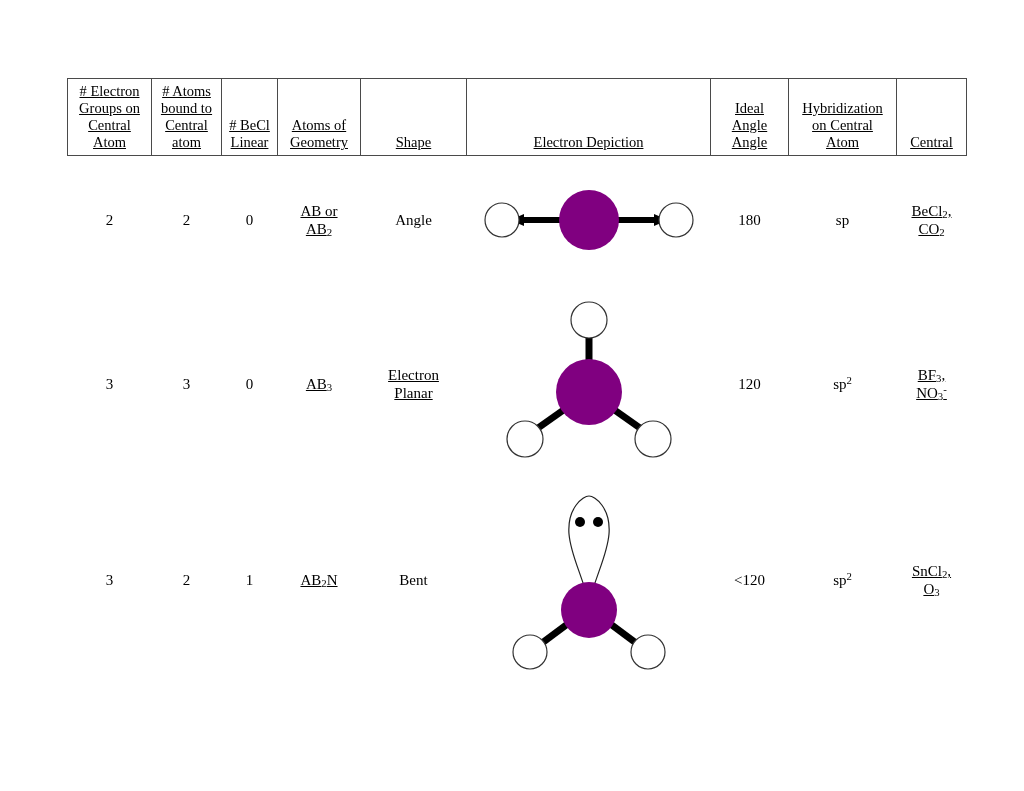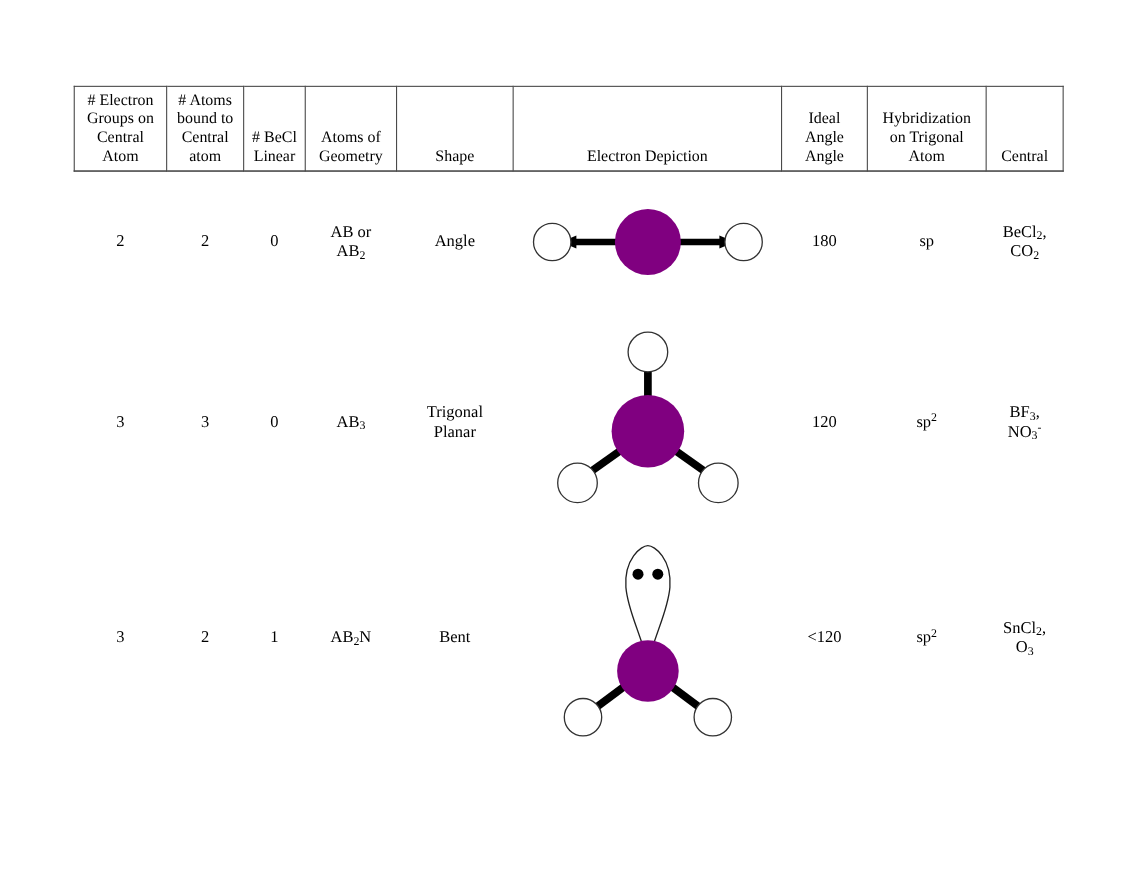--- a/index.html
+++ b/index.html
@@ -73,21 +73,21 @@
   }
   .depict-wrap {
     display: flex;
     align-items: center;
     justify-content: center;
   }
 
   sub { font-size: 0.72em; vertical-align: -0.22em; line-height: 0; }
   sup { font-size: 0.72em; vertical-align: 0.46em; line-height: 0; }
 
-  .stack-line { display: block; }
+  .stack-line { display: block; text-decoration: underline; }
 </style>
 </head>
 <body>
 
 <div id="sheet">
   <table class="vsepr">
     <colgroup>
       <col class="c-groups">
         <col class="c-atoms">
         <col class="c-lone">
@@ -127,21 +127,21 @@
         <th>
           <span class="stack-line">Electron Depiction</span>
         </th>
         <th>
           <span class="stack-line">Ideal</span>
           <span class="stack-line">Angle</span>
           <span class="stack-line">Angle</span>
         </th>
         <th>
           <span class="stack-line">Hybridization</span>
-          <span class="stack-line">on Trigonal</span>
+          <span class="stack-line">on Central</span>
           <span class="stack-line">Atom</span>
         </th>
         <th>
           <span class="stack-line">Central</span>
         </th>
       </tr>
     </thead>
 
     <tbody>
 
@@ -180,21 +180,21 @@
       </tr>
 
       <tr class="row-trig">
         <td>3</td>
         <td>3</td>
         <td>0</td>
         <td>
           <span class="stack-line"><span>AB</span><sub>3</sub></span>
         </td>
         <td>
-          <span class="stack-line">Trigonal</span>
+          <span class="stack-line">Electron</span>
           <span class="stack-line">Planar</span>
         </td>
         <td class="depict-cell">
           <div class="depict-wrap">
             <svg width="200" height="175" viewBox="0 0 200 175">
 
               <line x1="100" y1="95" x2="100" y2="40" stroke="#000" stroke-width="7"></line>
               <line x1="100" y1="95" x2="49" y2="131" stroke="#000" stroke-width="7"></line>
               <line x1="100" y1="95" x2="151" y2="131" stroke="#000" stroke-width="7"></line>
 

